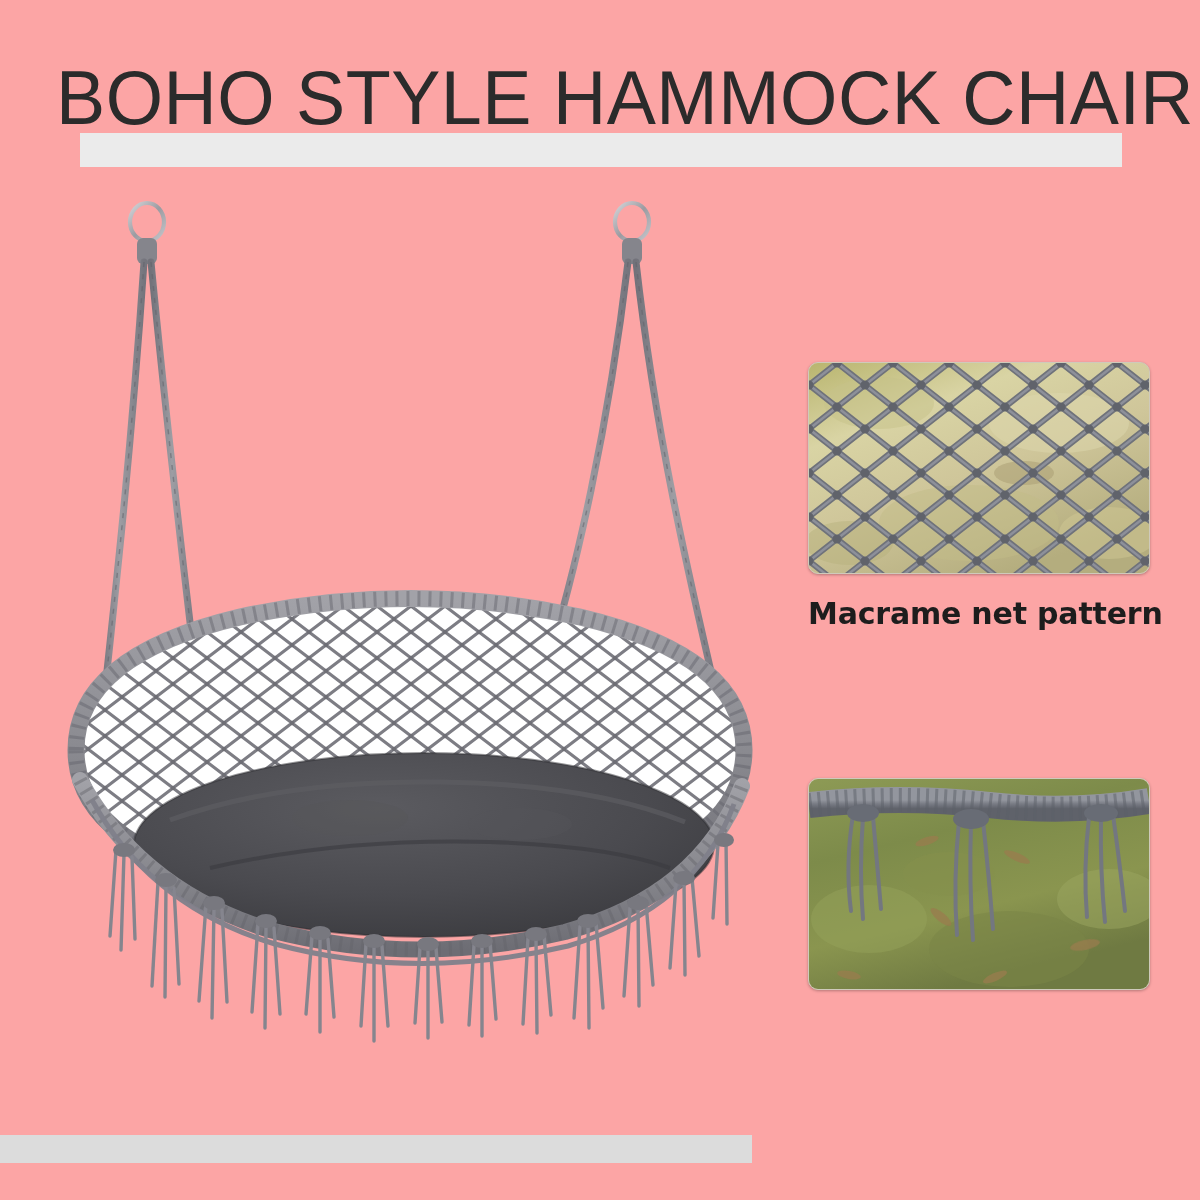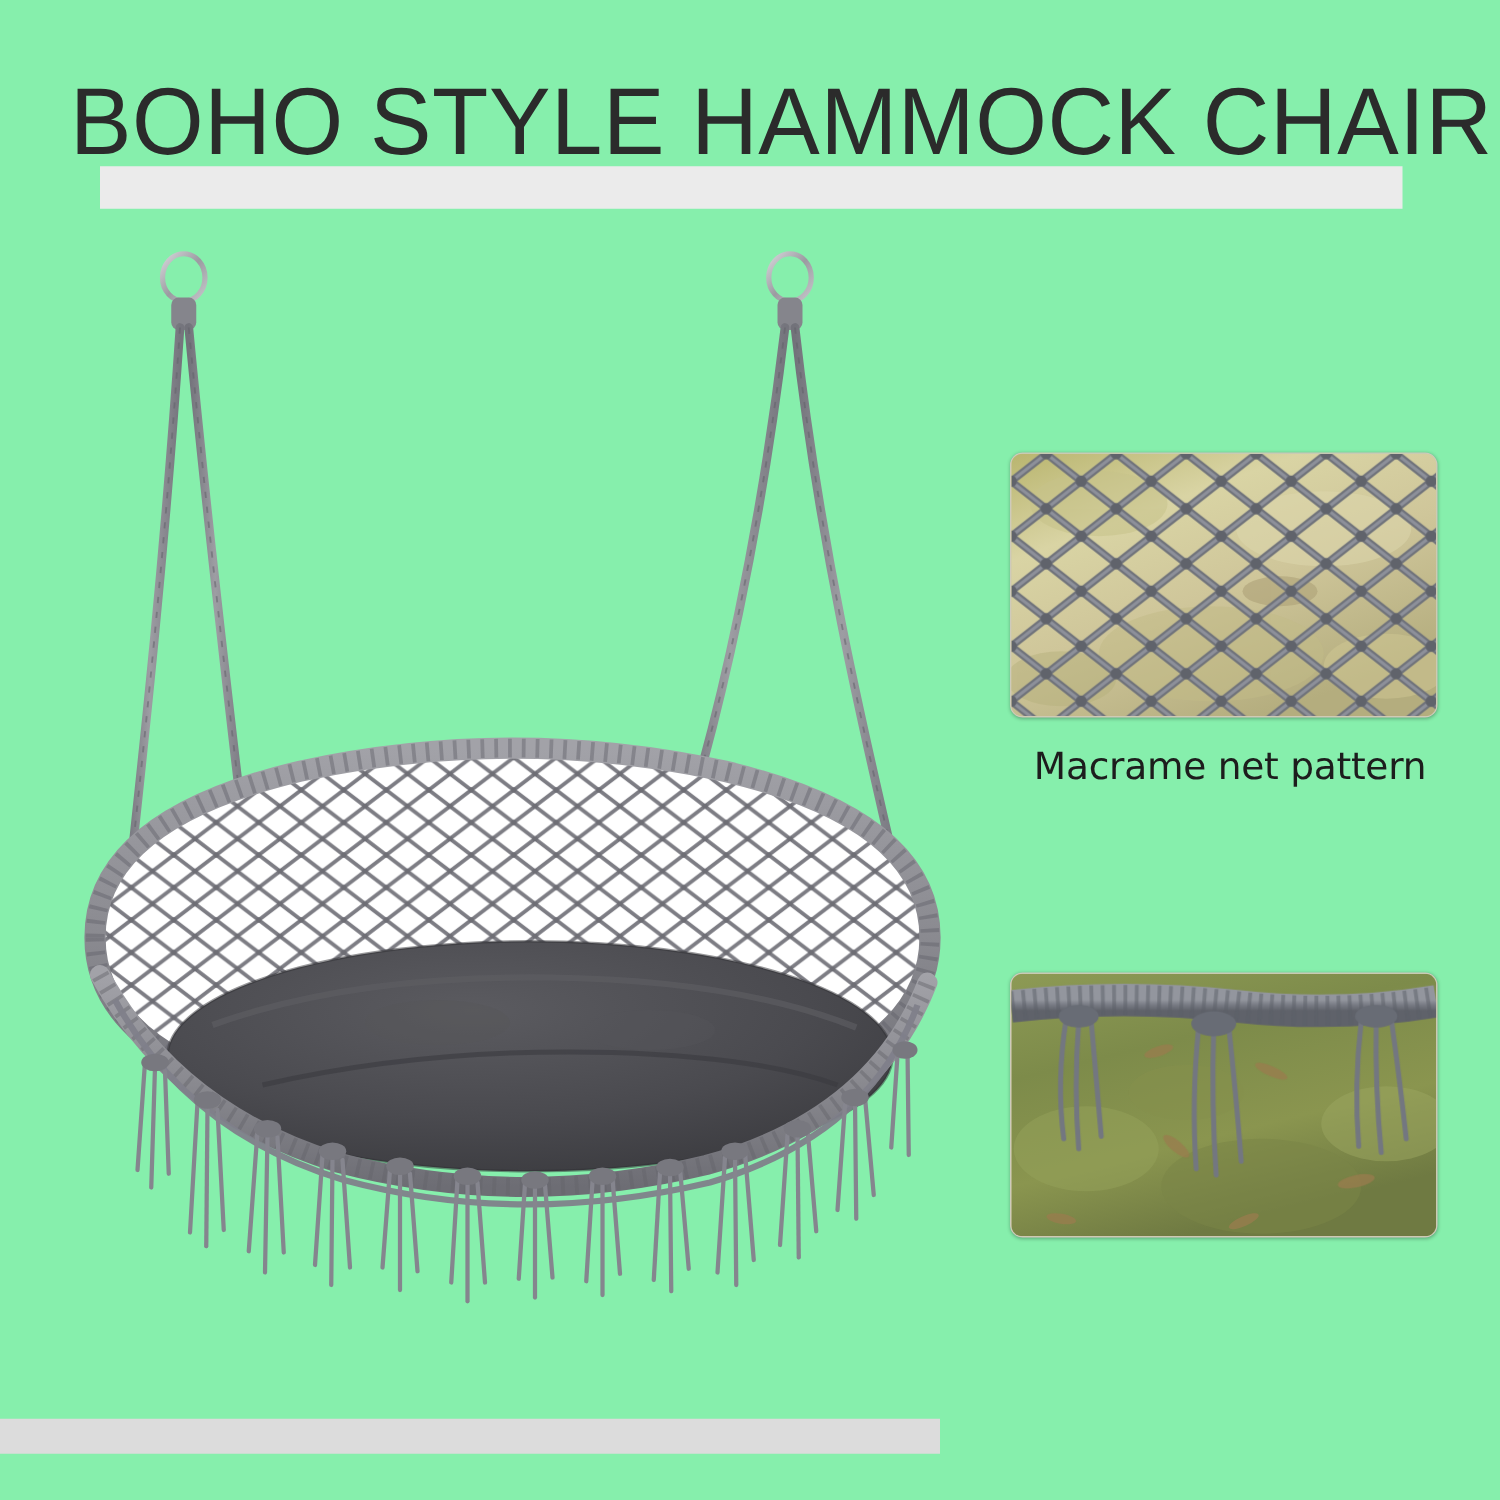--- a/index.html
+++ b/index.html
@@ -3,21 +3,21 @@
 <meta charset="utf-8">
 <title>Boho Style Hammock Chair</title>
 <style>
   html,body{margin:0;padding:0;}
   body{
     width:1200px;height:1200px;
     background:#ffffff;
     font-family:"Liberation Sans","DejaVu Sans",sans-serif;
     overflow:hidden;position:relative;
   }
-  .page{position:absolute;inset:0;background:#86efac;}
+  .page{position:absolute;inset:0;background:#fca5a5;}
 
   
   .title-band{
     position:absolute;left:80px;top:133px;width:1042px;height:34px;
     background:#ebebeb;
   }
   .title{
     position:absolute;left:56px;top:52px;width:1120px;height:92px;
     font-size:76px;line-height:92px;letter-spacing:0.5px;
     color:#2b2b2b;font-weight:400;white-space:nowrap;
@@ -38,21 +38,21 @@
   .photo{
     position:relative;width:340px;height:210px;
     border-radius:10px;overflow:hidden;
     border:1px solid #cfcabb;
     box-shadow:0 1px 3px rgba(0,0,0,.28);
     background:#cfc9a8;
   }
   .photo svg{display:block;width:100%;height:100%;}
   .cap{
     margin-top:22px;width:352px;text-align:center;
-    font-size:30px;line-height:36px;color:#1d1d1d;font-weight:400;
+    font-size:30px;line-height:36px;color:#1d1d1d;font-weight:700;
     font-family:"DejaVu Sans","Liberation Sans",sans-serif;
     letter-spacing:-0.2px;white-space:nowrap;
   }
   #card-net{left:808px;top:362px;}
   #card-fringe{left:808px;top:778px;}
 </style>
 </head>
 <body>
 
 <div class="page">

